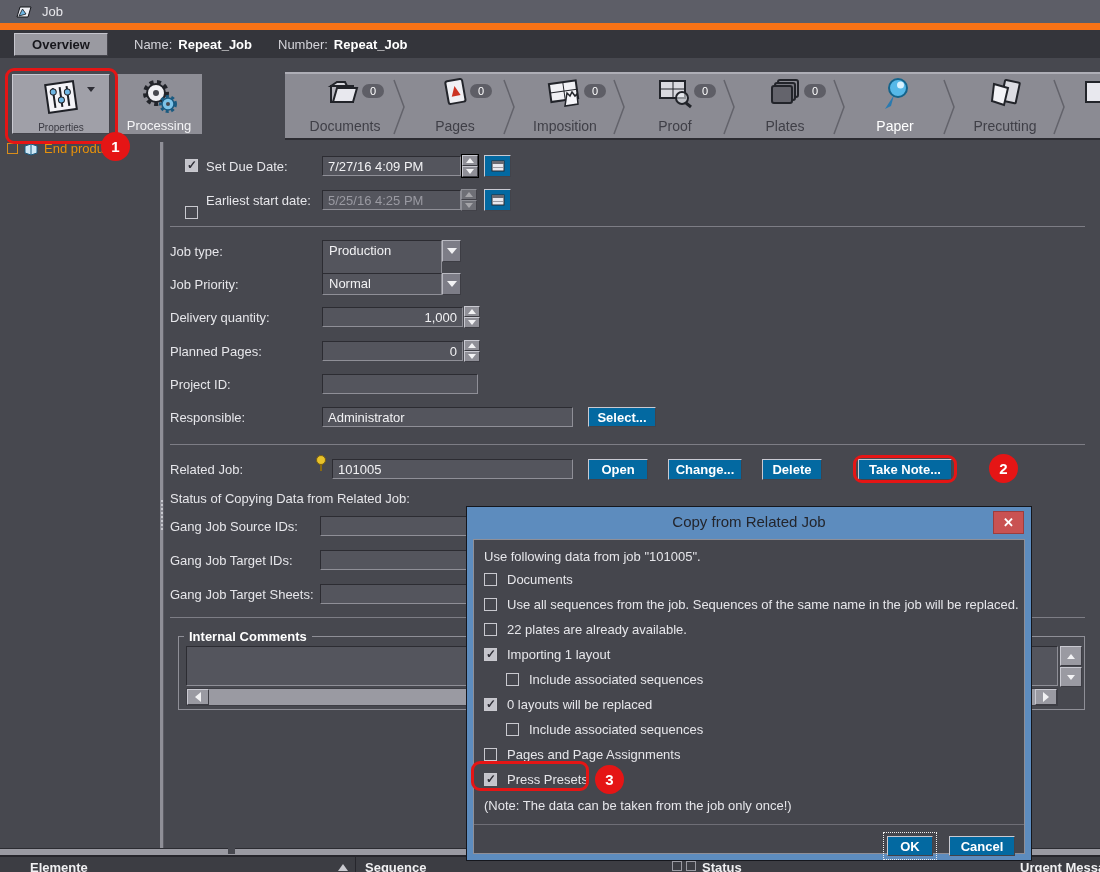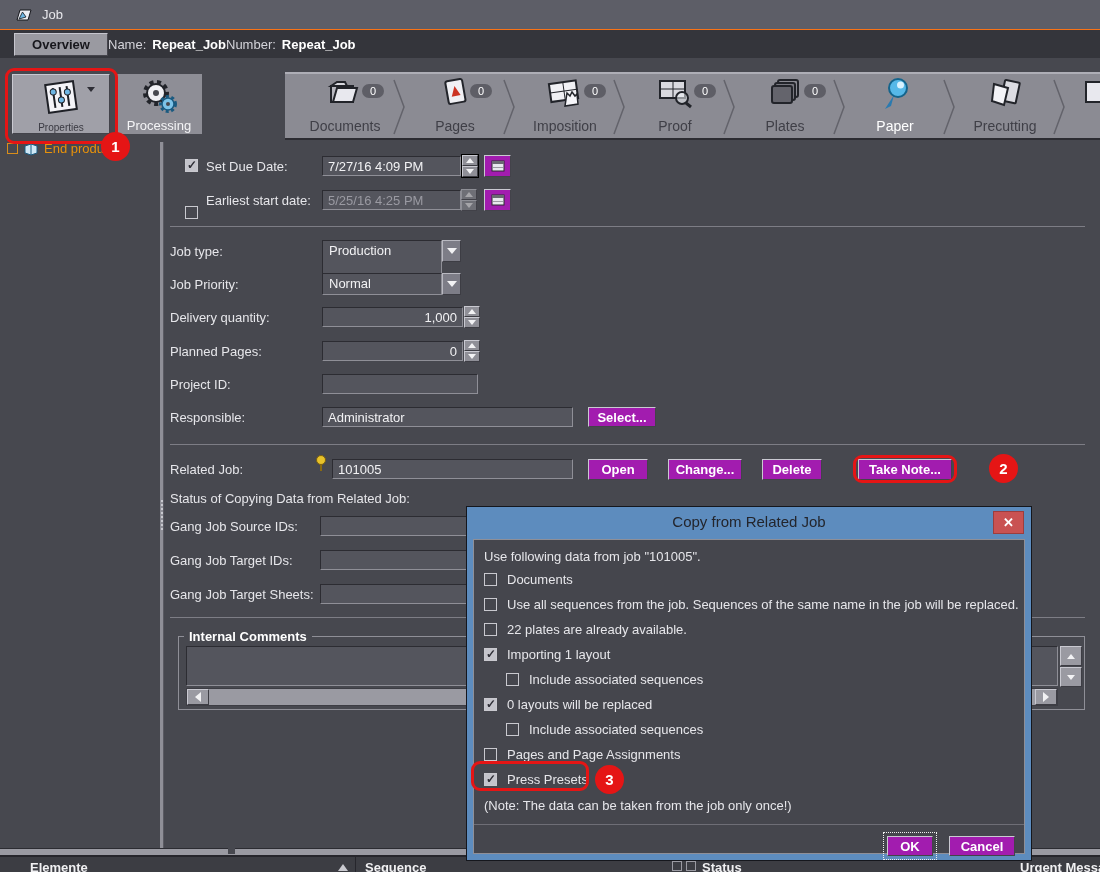--- a/index.html
+++ b/index.html
@@ -1,26 +1,26 @@
 <!DOCTYPE html>
 <html><head>
 <meta charset="utf-8">
 <style>
   html,body{margin:0;padding:0;background:#2e2f35;}
   #app{position:relative;width:1100px;height:872px;background:#47484f;overflow:hidden;
        font-family:"Liberation Sans",sans-serif;font-size:13px;color:#e8e8ec;}
   .abs{position:absolute;}
   
-  .titlebar{left:0;top:0;width:1100px;height:30px;background:#5d5e67;display:flex;align-items:center;gap:8px;padding-left:14px;box-sizing:border-box;border-bottom:1px solid #f97316;}
+  .titlebar{left:0;top:0;width:1100px;height:30px;background:#5d5e67;display:flex;align-items:center;gap:8px;padding-left:14px;box-sizing:border-box;border-bottom:7px solid #f97316;}
   .menurow{left:0;top:30px;width:1100px;height:28px;background:#34353b;display:flex;align-items:center;}
   .overview-btn{margin-left:14px;width:92px;height:21px;background:#9a9aa1;color:#17171c;font-weight:bold;text-align:center;line-height:21px;border:1px solid #c6c6ce;border-right-color:#45454c;border-bottom-color:#45454c;}
-  .mb-lbl{color:#d4d4da;}
+  .mb-lbl{color:#d4d4da;margin-left:26px;}
   .mb-val{color:#ffffff;font-weight:bold;margin-left:6px;}
   
-  .btn{background:#a21caf;color:#fff;font-weight:bold;font-size:13px;text-align:center;
+  .btn{background:#0369a1;color:#fff;font-weight:bold;font-size:13px;text-align:center;
        border-top:1px solid #c9c9d1;border-left:1px solid #c9c9d1;border-right:1px solid #43434a;border-bottom:1px solid #43434a;box-sizing:border-box;}
   .input{background:#54555d;border-top:1px solid #2c2c32;border-left:1px solid #2c2c32;border-right:1px solid #8f8f97;border-bottom:1px solid #8f8f97;
          color:#f2f2f4;font-family:"Liberation Sans",sans-serif;font-size:13px;padding:0 5px;box-sizing:border-box;height:20px;}
   .input.num{text-align:right;}
   .input.dis{color:#9a9aa2;}
   .lbl{color:#e6e6ea;white-space:nowrap;}
   .sep{height:1px;background:#7d7d85;}
   .cb{width:13px;height:13px;box-sizing:border-box;border:1px solid #c9c9cf;background:transparent;position:relative;}
   .cb.checked{background:#c4c4cb;}
   .cb.checked::after{content:"\2713";position:absolute;left:1px;top:-2px;font-size:12px;font-weight:bold;color:#2e2e36;}

